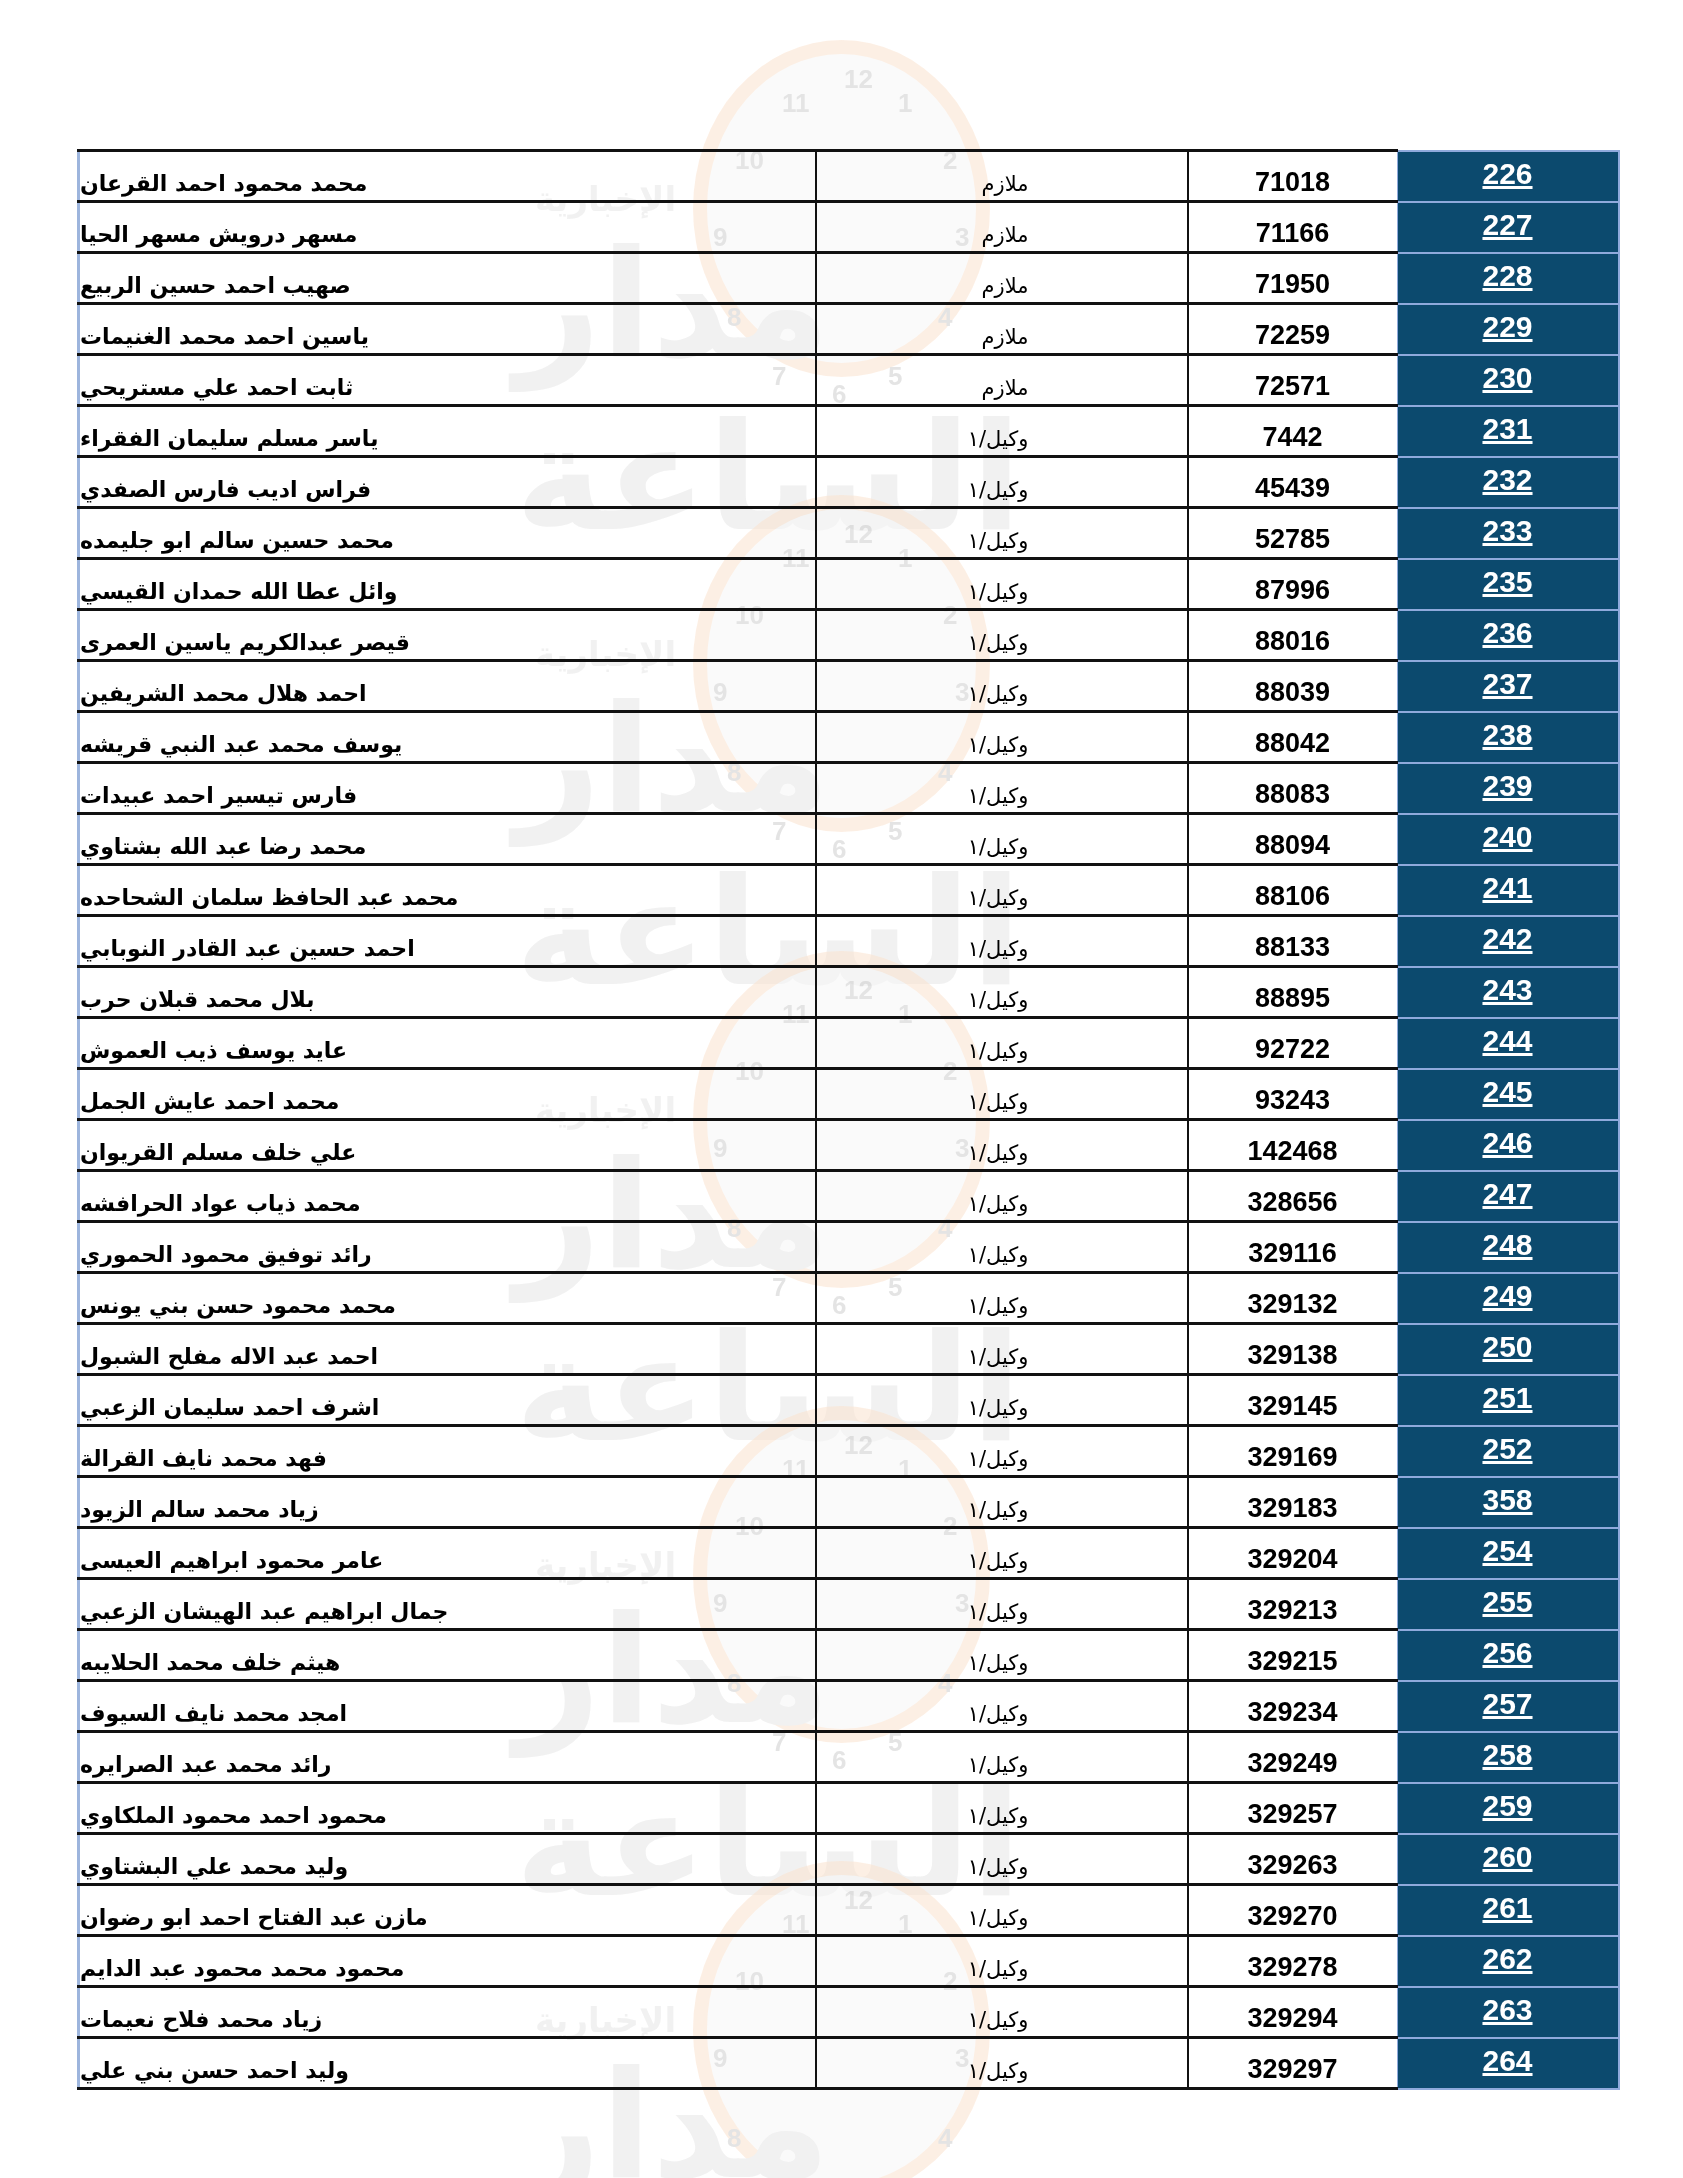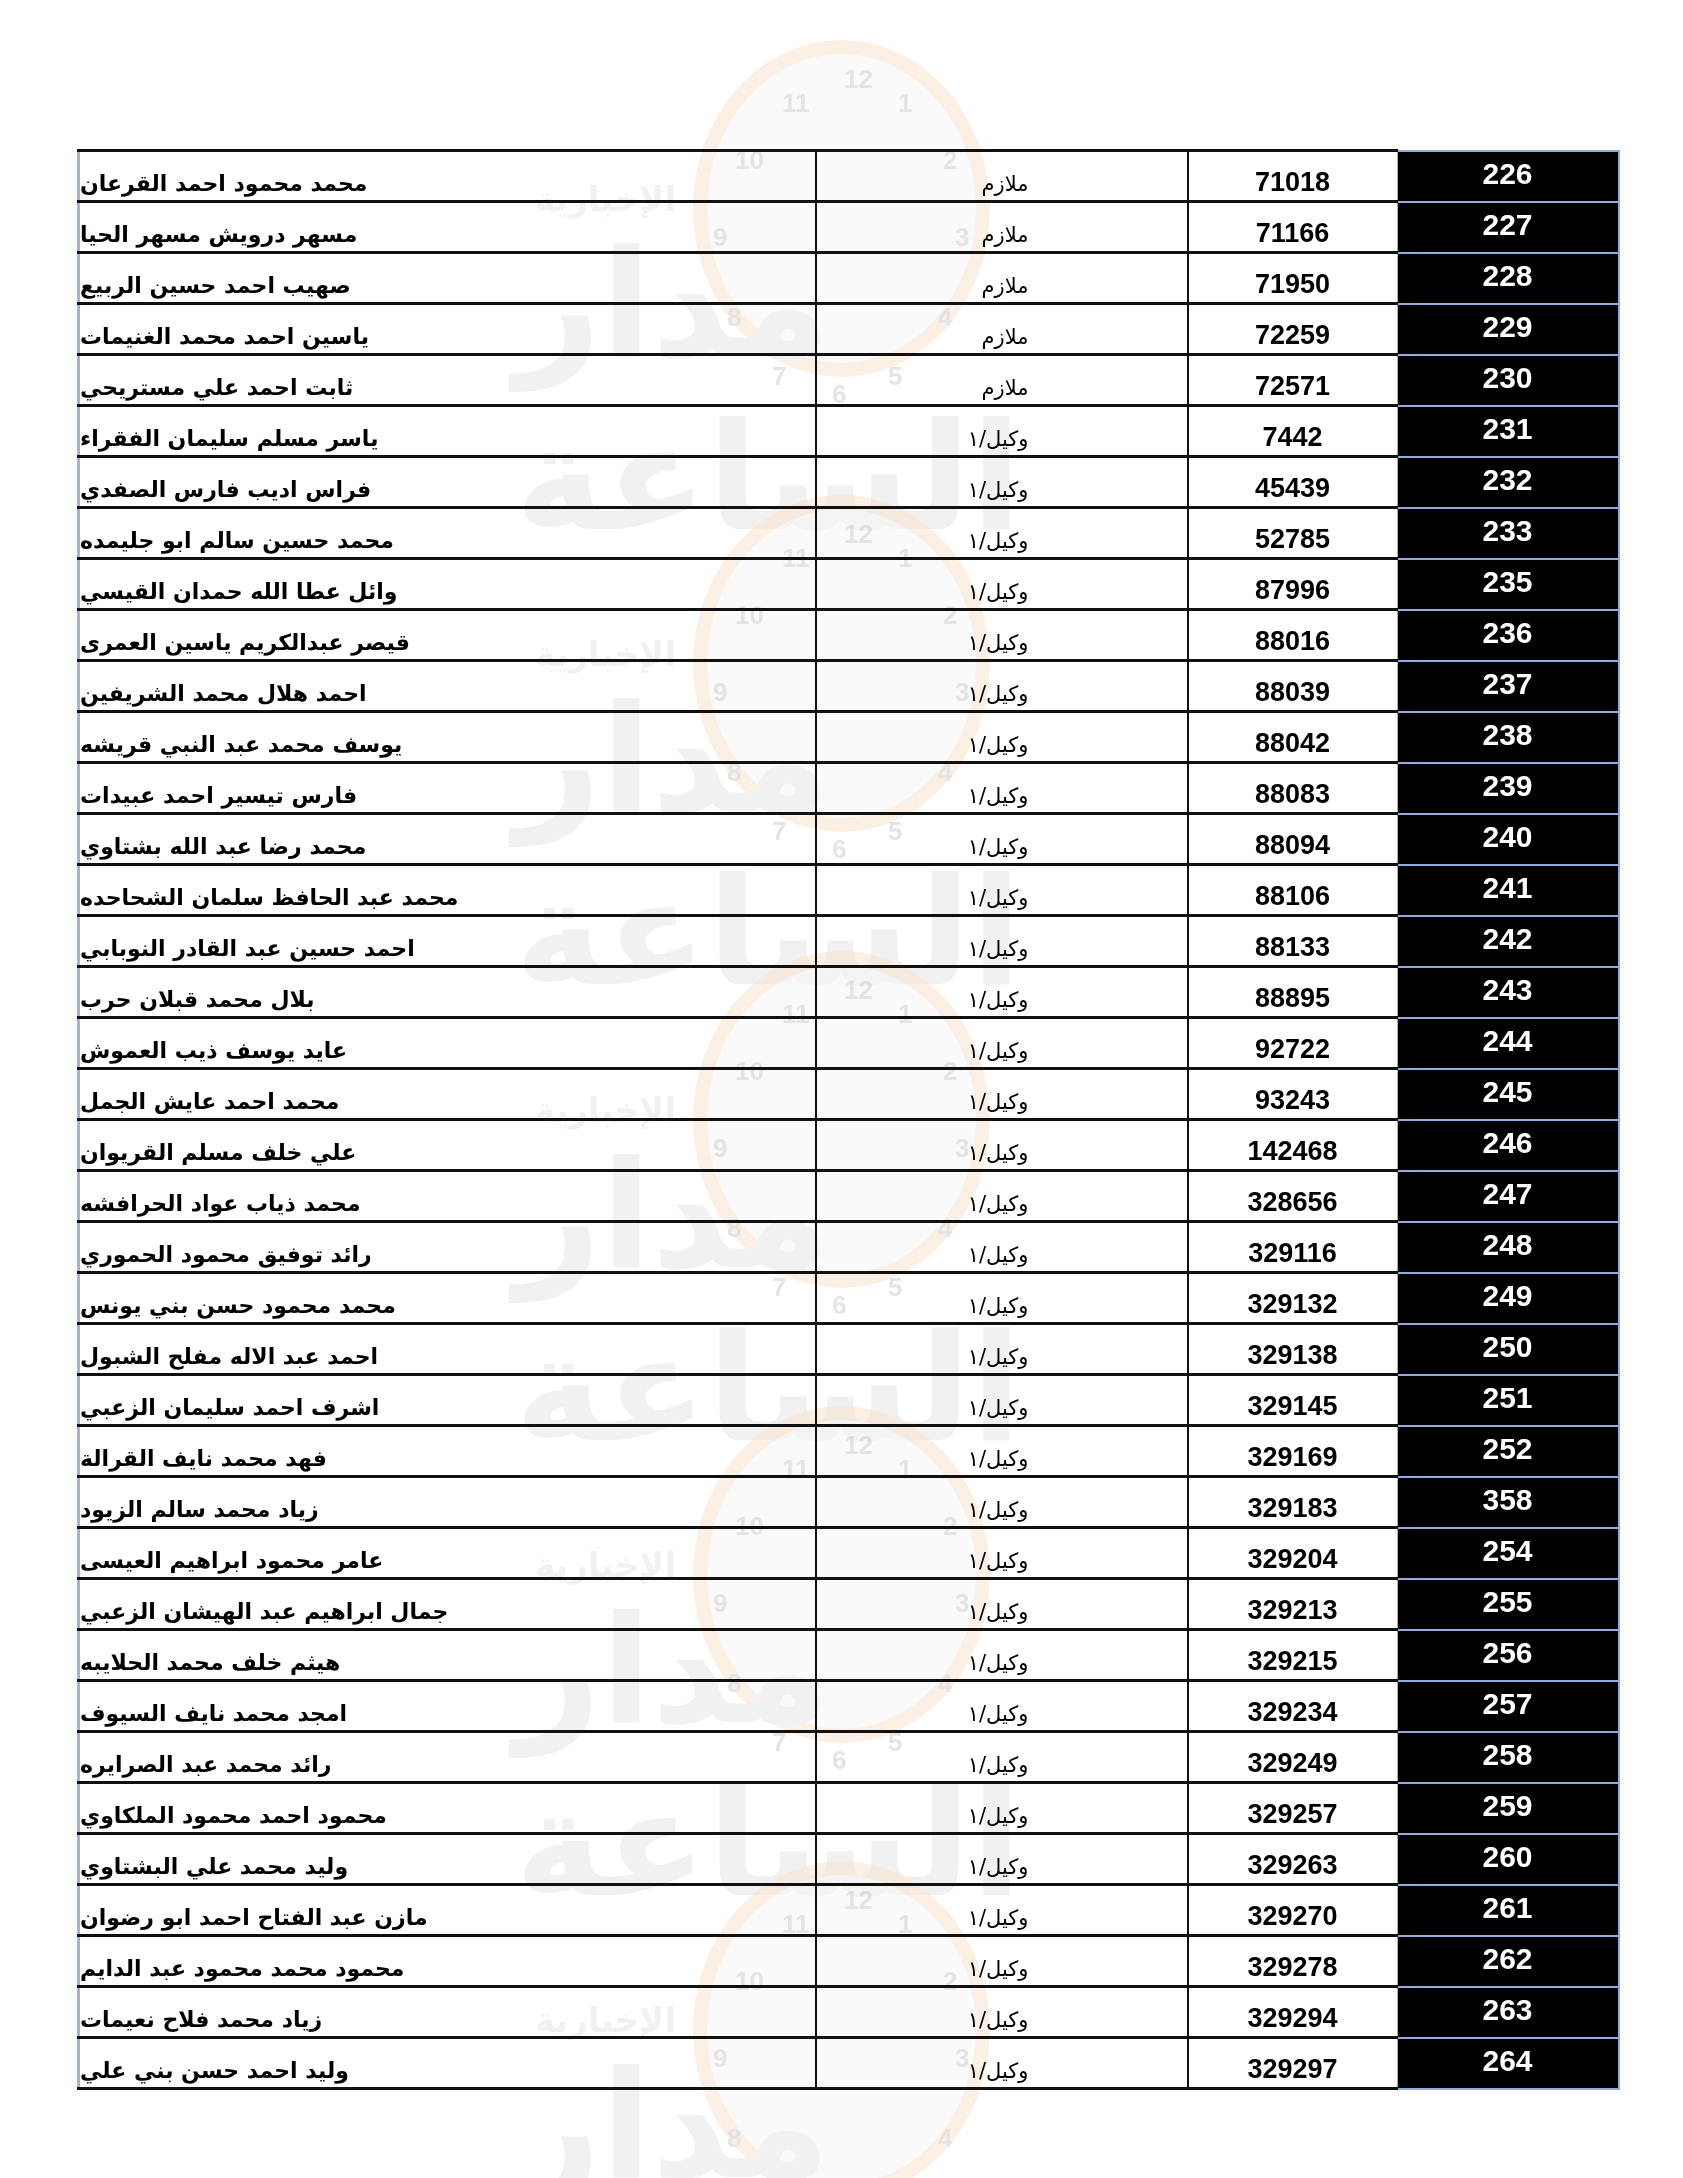--- a/index.html
+++ b/index.html
@@ -47,25 +47,25 @@
     text-align: right; direction: rtl; font-size: 21px;
     padding-right: 158px; padding-bottom: 4px; box-sizing: border-box;
     font-family: "DejaVu Sans", sans-serif; font-weight: normal;
   }
   .doc-table td.c-id {
     width: 208px; border-left: 2px solid #111;
     text-align: center; font-size: 27px; padding-bottom: 2px;
     font-family: "Liberation Sans", sans-serif;
   }
   .doc-table td.c-seq {
-    width: 220px; background: #000000; color: #ffffff;
+    width: 220px; background: #0c4a6e; color: #ffffff;
     border-top: 2px solid #8faadc; border-bottom: 2px solid #8faadc;
     border-left: 1px solid #8faadc; border-right: 2px solid #8faadc;
     text-align: center; vertical-align: middle; font-size: 30px;
-    font-family: "Liberation Sans", sans-serif; padding-bottom: 4px;
+    font-family: "Liberation Sans", sans-serif; padding-bottom: 4px; text-decoration: underline;
   }
 </style>
 </head>
 <body>
 
 <div id="watermarks">
   <div class="watermark" style="top: 30px;">
     <div class="wm-clock">
         <span class="wm-num" style="left: 137px; top: 10px;">12</span>
         <span class="wm-num" style="left: 191px; top: 34px;">1</span>

